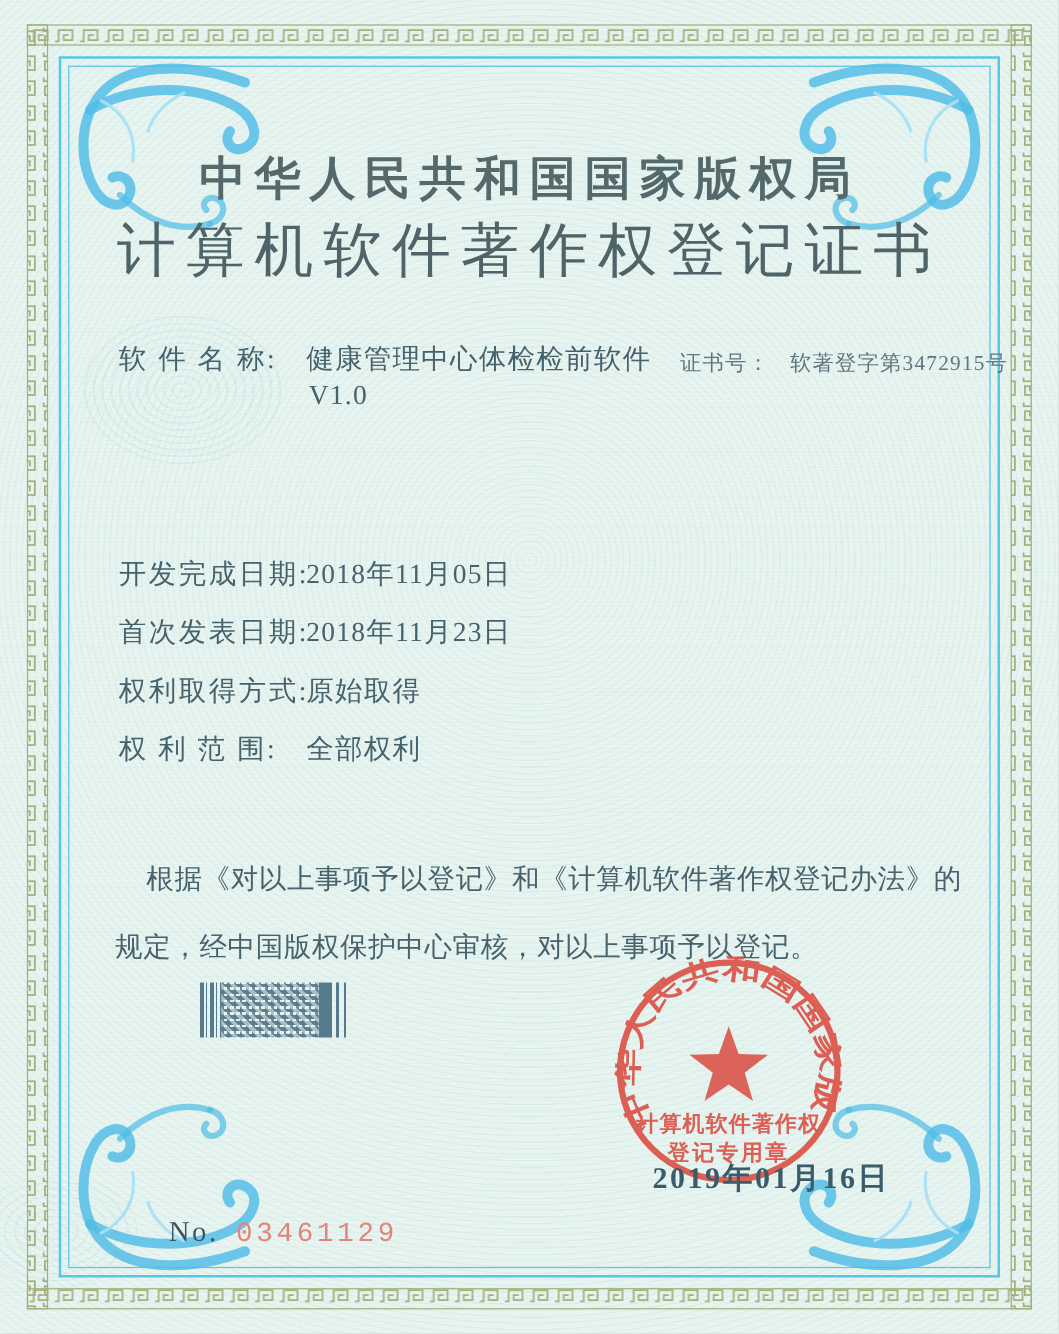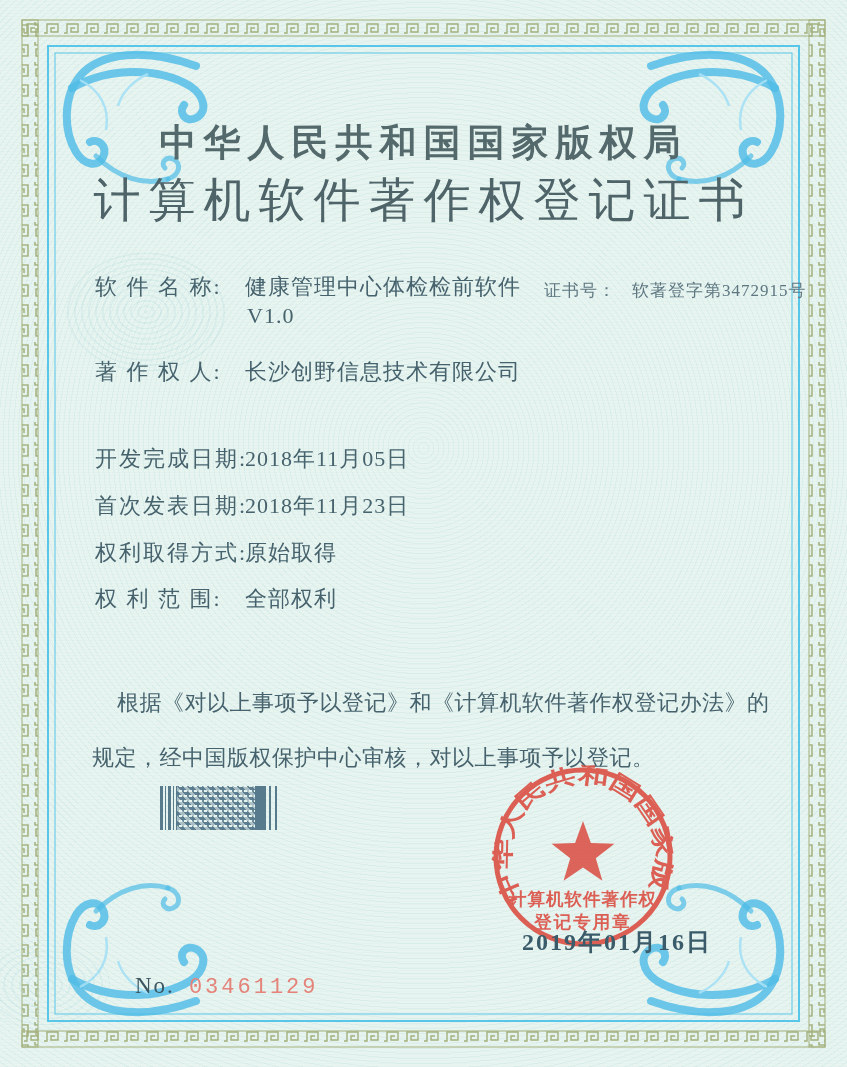--- a/index.html
+++ b/index.html
@@ -120,23 +120,20 @@
 
   <div class="cert-no">
     <span class="lbl">证书号：</span><span>软著登字第3472915号</span>
   </div>
 
   <div class="field" style="top:272px">
     <span class="flabel">软 件 名 称:</span><span class="fvalue">健康管理中心体检检前软件</span>
   </div>
   <div class="fvalue2">V1.0</div>
 
-  <div class="field" style="top:357px">
-    <span class="flabel">著 作 权 人:</span><span class="fvalue">长沙创野信息技术有限公司</span>
-  </div>
 
   <div class="field" style="top:444px">
     <span class="flabel">开发完成日期:</span><span class="fvalue">2018年11月05日</span>
   </div>
 
   <div class="field" style="top:491px">
     <span class="flabel">首次发表日期:</span><span class="fvalue">2018年11月23日</span>
   </div>
 
   <div class="field" style="top:584px">

